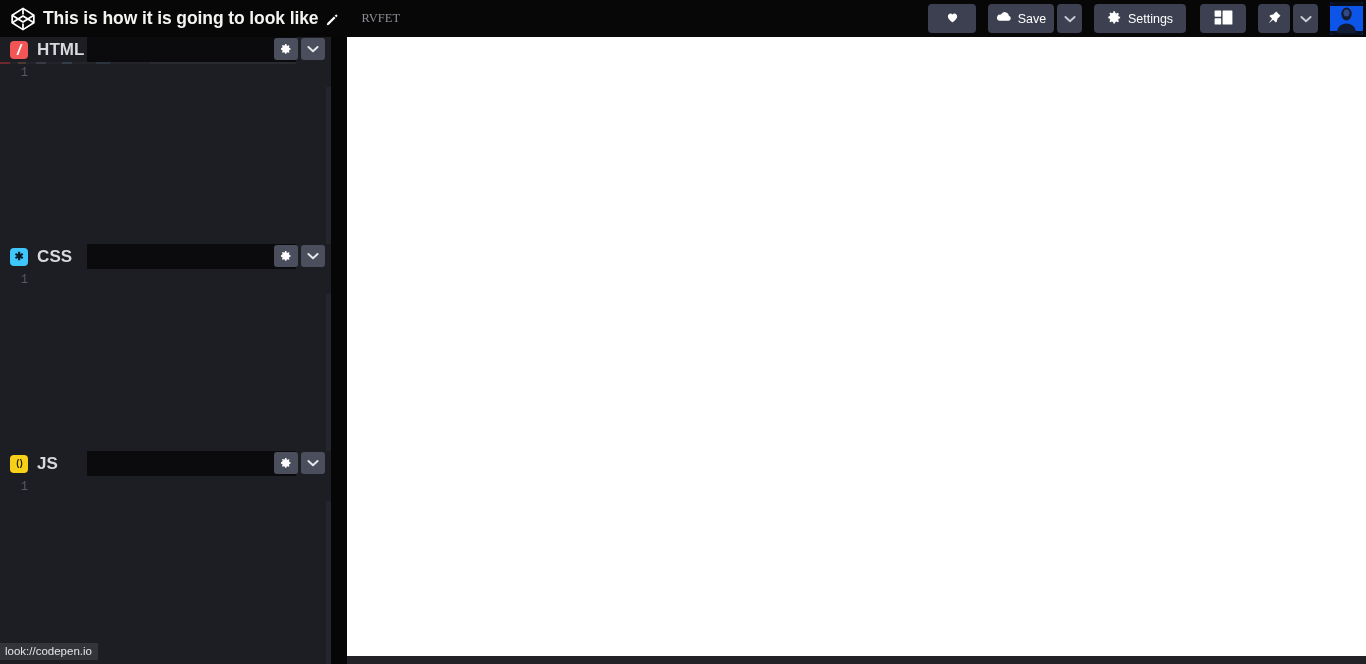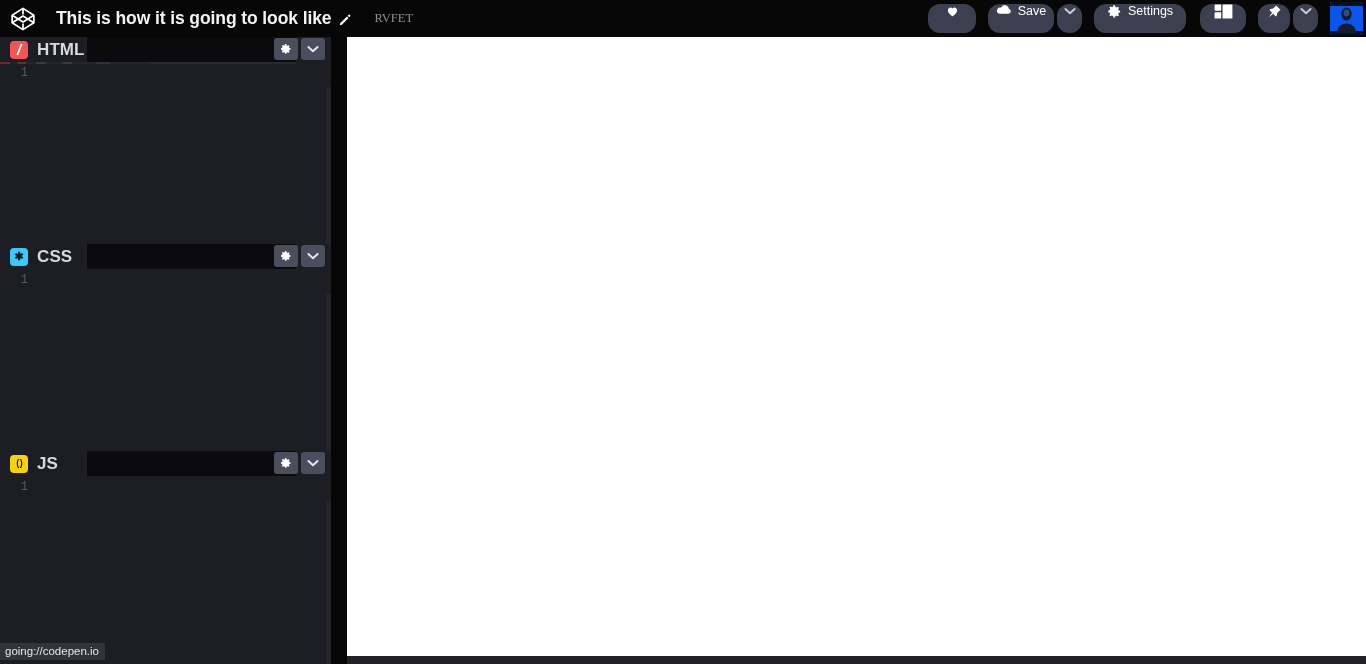--- a/index.html
+++ b/index.html
@@ -31,21 +31,21 @@
     align-items: center;
     justify-content: center;
     flex: 0 0 auto;
   }
   #pen-title {
     font-size: 17.5px;
     font-weight: bold;
     color: #f3f3f0;
     letter-spacing: -0.1px;
     white-space: nowrap;
-    margin-left: 16px;
+    margin-left: 3px;
     line-height: 37px;
   }
   #title-edit-icon {
     margin-left: 7px;
     display: inline-flex;
     align-items: center;
     position: relative;
     top: 1px;
   }
   #pen-author {
@@ -59,24 +59,25 @@
   #header-actions {
     margin-left: auto;
     display: flex;
     align-items: center;
     height: 37px;
     padding-right: 3px;
   }
   .hbtn {
     background: #3c4050;
     border: none;
-    border-radius: 12px;
+    border-radius: 4px;
     color: #ffffff;
     height: 29px;
     display: flex;
+    align-items: center;
     justify-content: center;
     font-size: 12.5px;
     font-family: "Liberation Sans", sans-serif;
     cursor: pointer;
     padding: 0 11px;
     box-sizing: border-box;
   }
   .hbtn-label { margin-left: 6px; white-space: nowrap; }
   #btn-heart { width: 48px; padding: 0; margin-right: 12px; }
   #btn-save { width: 66px; padding: 0 9px; }
@@ -433,13 +434,13 @@
     </div>
   </div>
 
 </div>
 
 <div id="pane-gap"></div>
 
 <div id="preview-pane"></div>
 <div id="page-bottom-strip"></div>
 
-<div id="status-bar">going://codepen.io</div>
+<div id="status-bar">look://codepen.io</div>
 
 </body></html>

